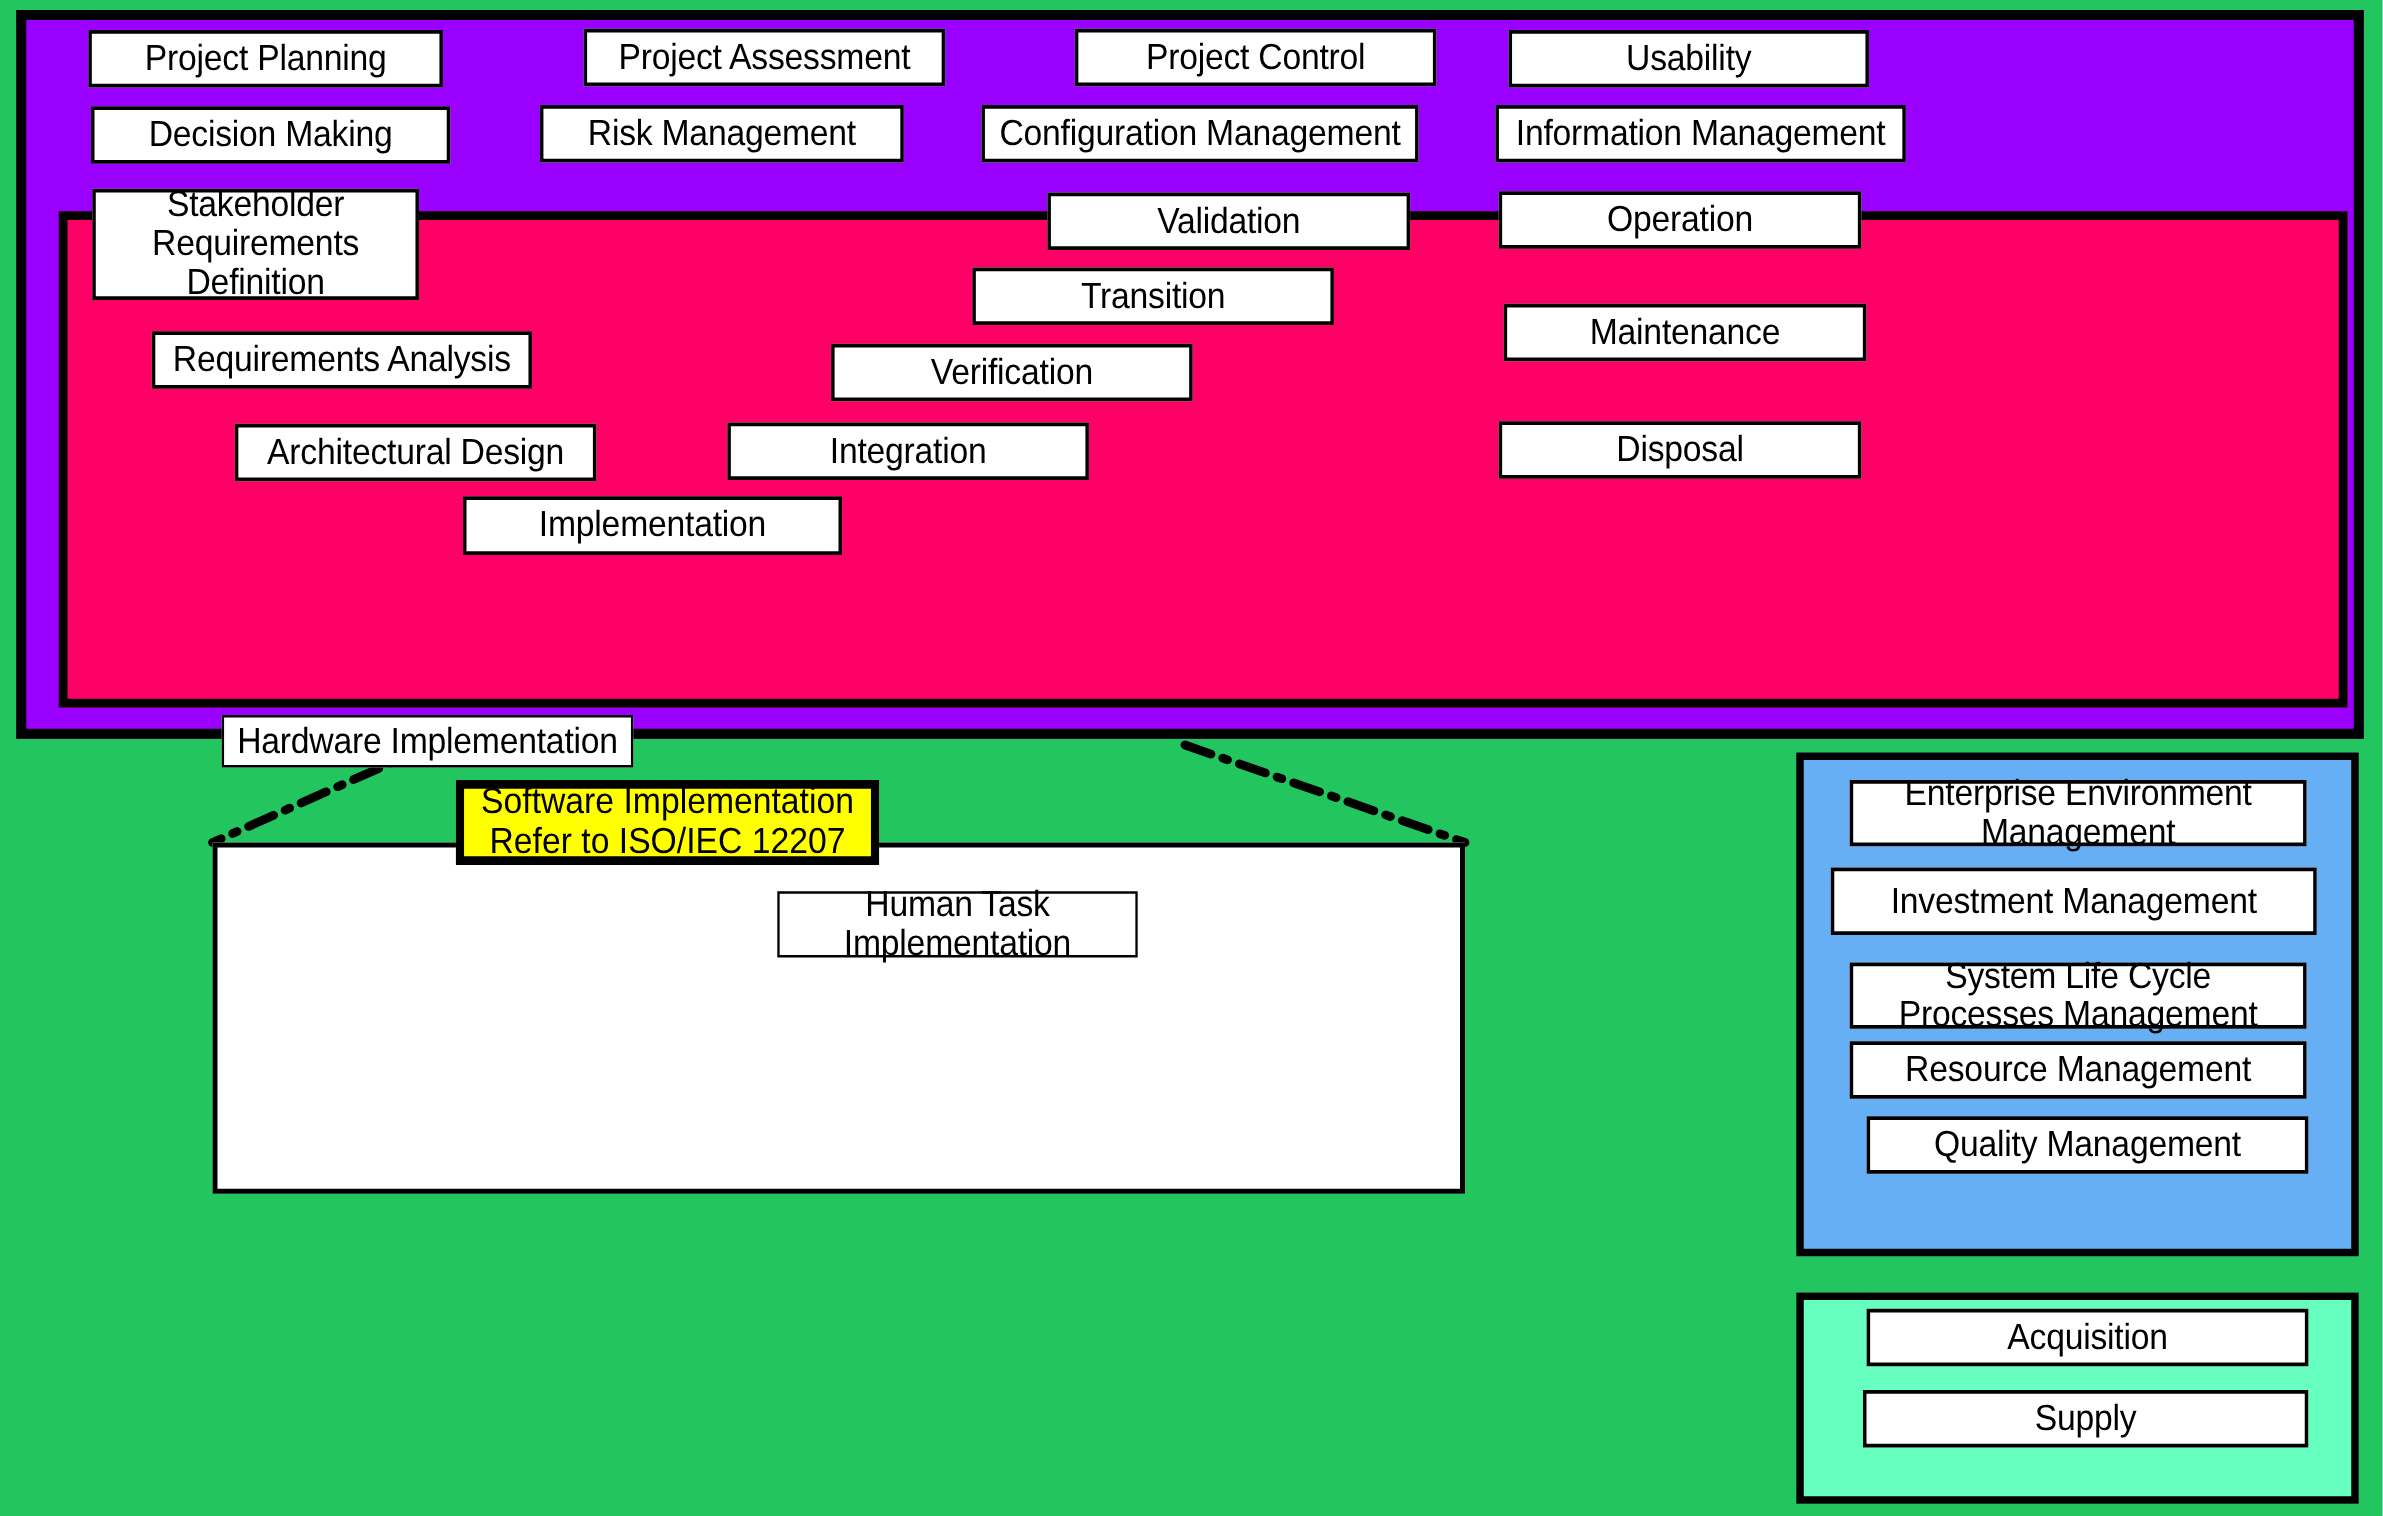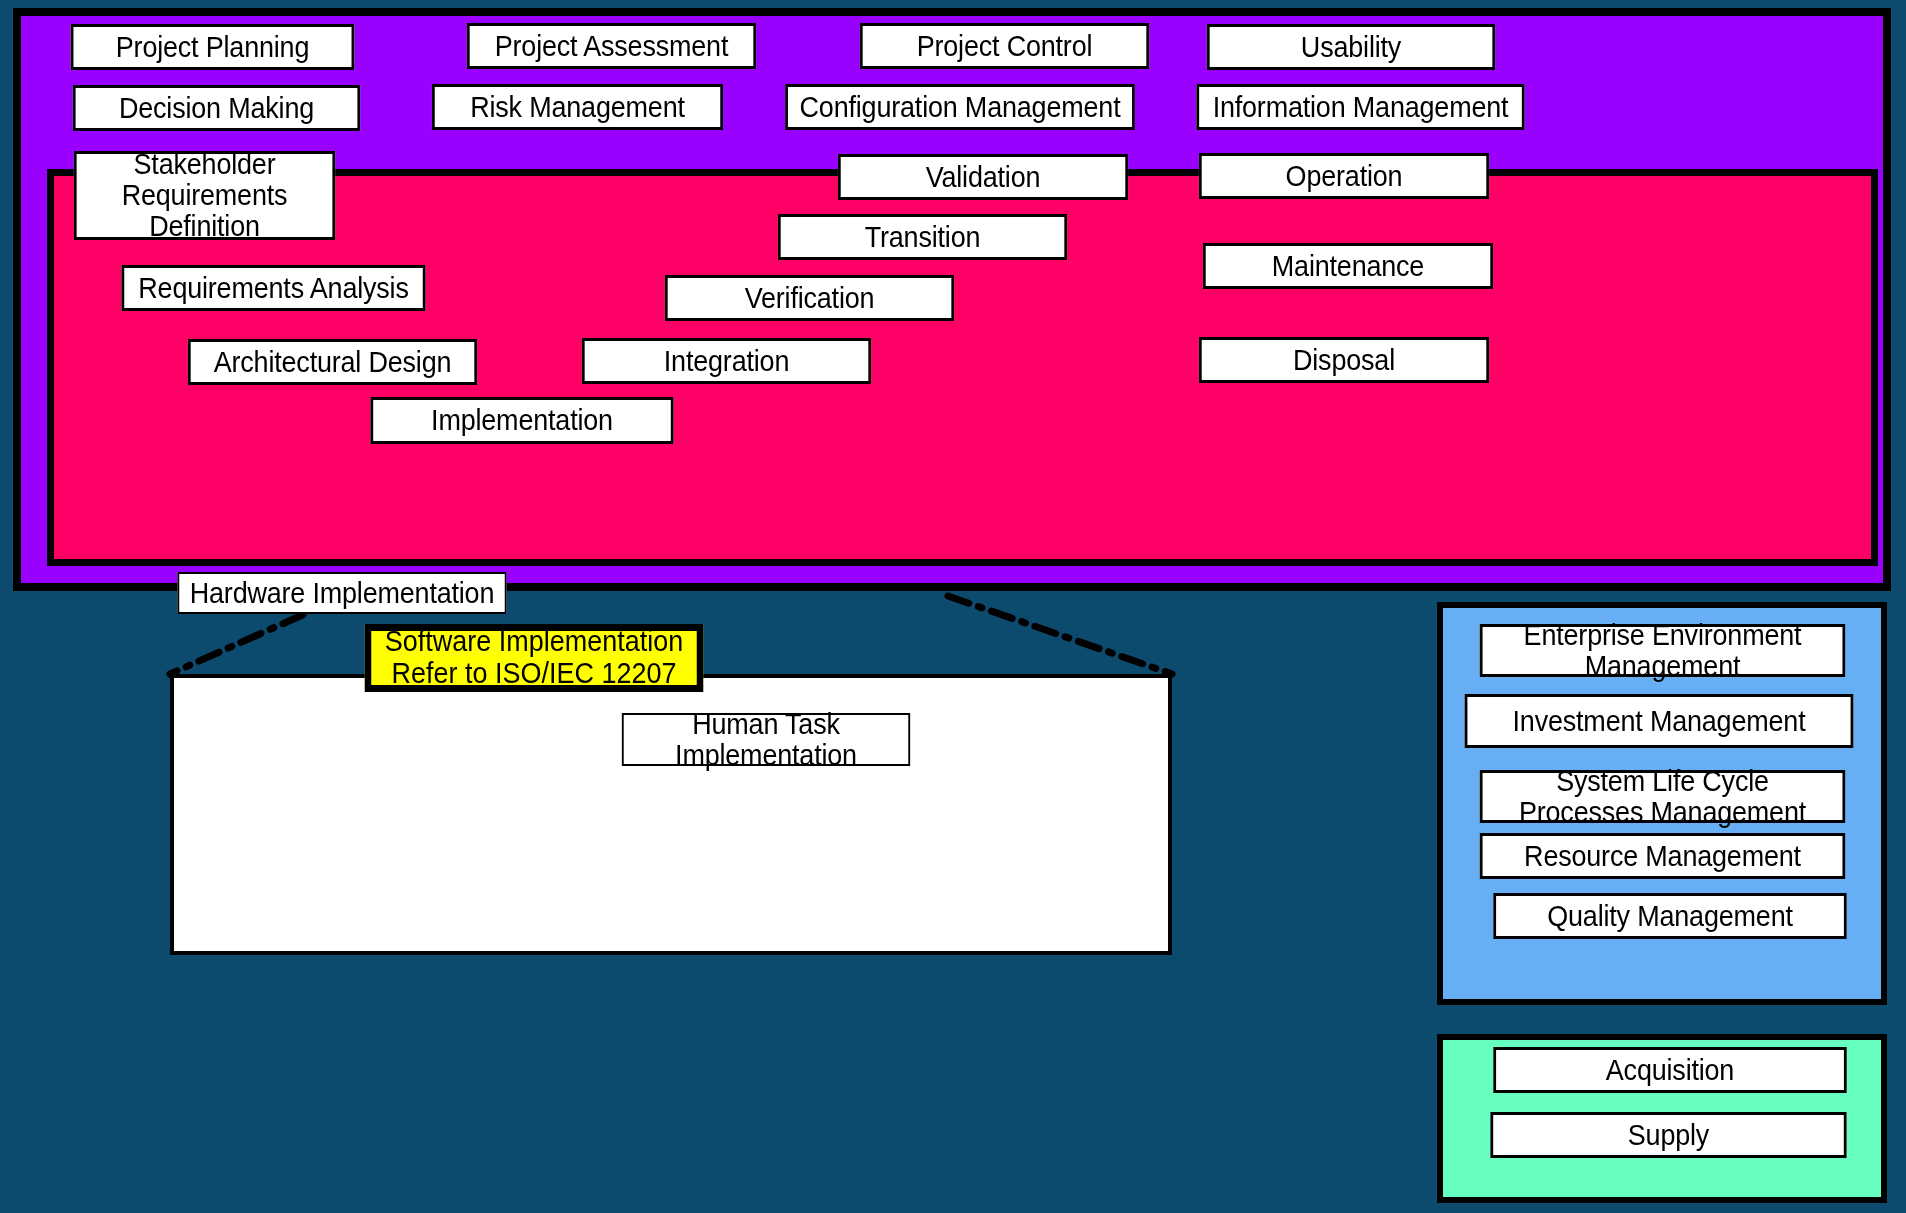--- a/index.html
+++ b/index.html
@@ -115,21 +115,21 @@
     left: 0;
     top: 0;
     width: 1906px;
     height: 1213px;
     pointer-events: none;
   }
 </style>
 </head>
 <body>
 
-<div id="canvas" style="background: #0c4a6e;">
+<div id="canvas" style="background: #22c55e;">
 
   <div class="band" id="project-band" style="background: rgb(153, 0, 255);"></div>
 
   <div class="band" id="technical-band" style="background: rgb(255, 0, 102);"></div>
 
   <div class="band" id="enterprise-band" style="background: rgb(102, 175, 245);"></div>
 
   <div class="band" id="agreement-band" style="background: rgb(102, 255, 191);"></div>
 
   <svg id="connectors">

